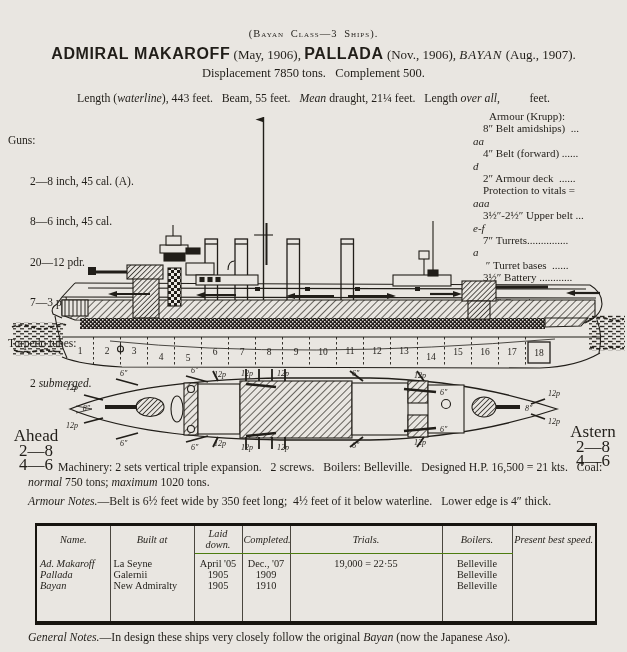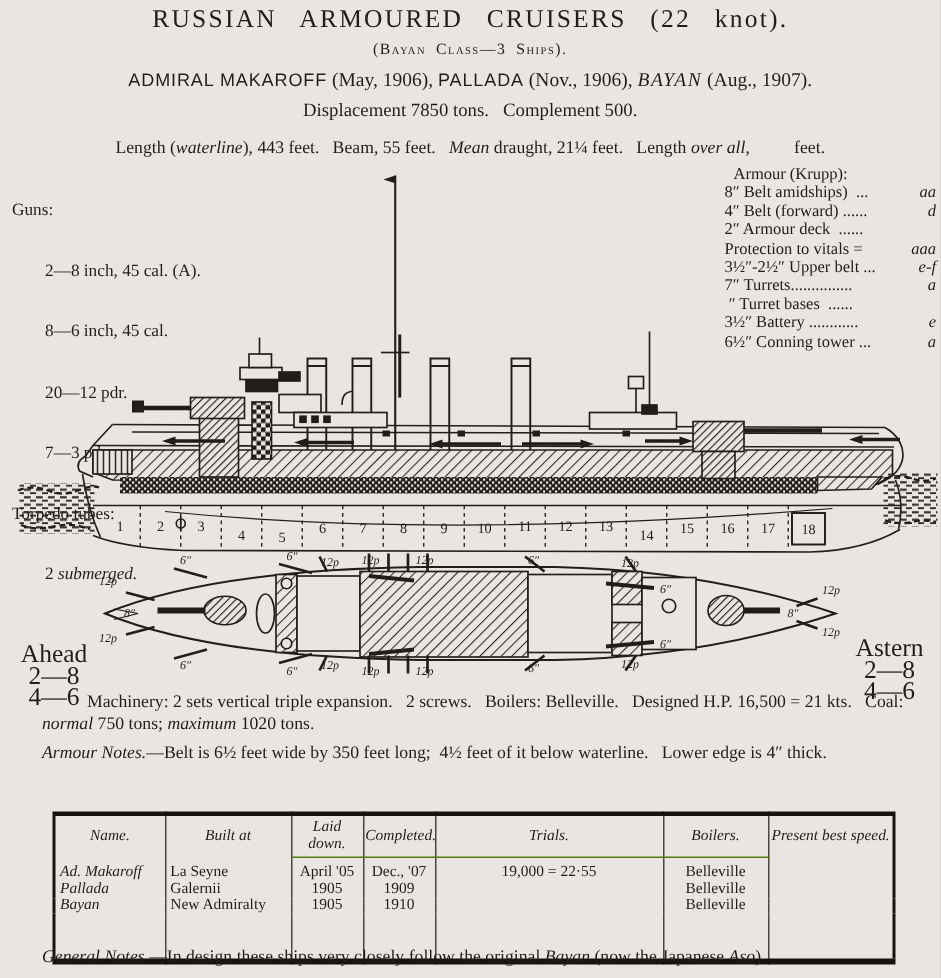--- a/index.html
+++ b/index.html
@@ -3,60 +3,59 @@
 <meta charset="utf-8">
 <style>
   html,body{margin:0;padding:0;background:#cfccc6;}
   .page{position:relative;width:627px;height:652px;background:#e9e6e1;overflow:hidden;
         font-family:"Liberation Serif","DejaVu Serif",serif;color:#211e19;}
   .abs{position:absolute;}
   .ctr{width:627px;text-align:center;white-space:pre-wrap;}
   .title{top:3px;font-size:17px;letter-spacing:1.5px;word-spacing:10px;}
   .subtitle{top:28px;font-size:10.5px;font-variant:small-caps;letter-spacing:1px;word-spacing:3px;}
   .ships{top:45px;font-size:13px;}
-  .shipname{font-family:"Liberation Sans","DejaVu Sans",sans-serif;font-weight:normal;font-size:12px;letter-spacing:.6px;}
+  .shipname{font-family:"Liberation Sans","DejaVu Sans",sans-serif;font-weight:bold;font-size:16px;letter-spacing:.6px;}
   .shipital{font-style:italic;letter-spacing:1px;}
   .disp{top:66px;font-size:12.5px;}
   .dims{top:91px;font-size:11.8px;}
   .guns{left:8px;top:107px;font-size:11.5px;line-height:13.5px;white-space:pre-wrap;}
   .guns .ind{margin-left:22px;}
   .armour{left:473px;top:110px;width:151px;font-size:11px;line-height:12.4px;}
   .armour .hd{margin-left:16px;}
-  .arm-row{display:flex;justify-content:space-between;white-space:pre;}
+  .arm-row{display:flex;white-space:pre;flex-direction:column;}
   .arm-row .at{margin-left:10px;}
   .arm-row i{font-style:italic;}
   .para{font-size:11.8px;line-height:14.8px;white-space:pre-wrap;}
   .mach{left:18px;top:460px;width:596px;padding-left:10px;text-indent:30px;}
   .anotes{left:20px;top:494px;width:572px;padding-left:34px;text-indent:-26px;}
   .gnotes{left:28px;top:630px;width:590px;}
   .sidelab{font-size:17px;line-height:14.5px;text-align:center;white-space:pre;}
   svg{display:block;}
   .svgi{font-family:"Liberation Serif",serif;font-style:italic;font-size:8px;fill:#211e19;}
   .fnum{font-family:"Liberation Serif",serif;font-size:9.5px;fill:#211e19;text-anchor:middle;}
   
   .tblwrap{left:35px;top:523px;width:560px;}
   table{border-collapse:collapse;width:560px;table-layout:fixed;
         border-top:3px solid #17140f;border-bottom:4px solid #17140f;
-        border-left:2px solid #17140f;border-right:2px solid #17140f;margin-top:18px;}
+        border-left:2px solid #17140f;border-right:2px solid #17140f;}
   th,td{border-right:1px solid #4a463f;font-size:10.3px;overflow:hidden;}
   th:last-child,td:last-child{border-right:none;}
   th{font-style:italic;font-weight:normal;text-align:center;padding:2px 1px 3px;line-height:11px;}
   th.u{border-bottom:1px solid #4d7c0f;}
   td{padding:0 3px;line-height:10.8px;vertical-align:top;font-family:Liberation Serif, serif;}
   tr.first td{padding-top:5px;}
   td.nm{font-style:italic;}
   td.cc{text-align:center;}
   tr.spacer td{height:30px;}
 </style>
 </head>
 <body>
 
 <div class="page">
 
-  <div class="abs ctr title">RUSSIAN ARMOURED CRUISERS (22 knot).</div>
   <div class="abs ctr subtitle">(Bayan Class—3 Ships).</div>
 
   <div class="abs ctr ships"><span class="shipname">ADMIRAL MAKAROFF</span><span> (May, 1906), </span><span class="shipname">PALLADA</span><span> (Nov., 1906), </span><span class="shipital">BAYAN</span><span> (Aug., 1907).</span></div>
 
   <div class="abs ctr disp">Displacement 7850 tons.   Complement 500.</div>
 
   <div class="abs ctr dims"><span>Length (</span><i>waterline</i><span>), 443 feet.   Beam, 55 feet.   </span><i>Mean</i><span> draught, 21¼ feet.   Length </span><i>over all</i><span>,          feet.</span></div>
 
   <div class="abs guns">
     <div>Guns:</div>

